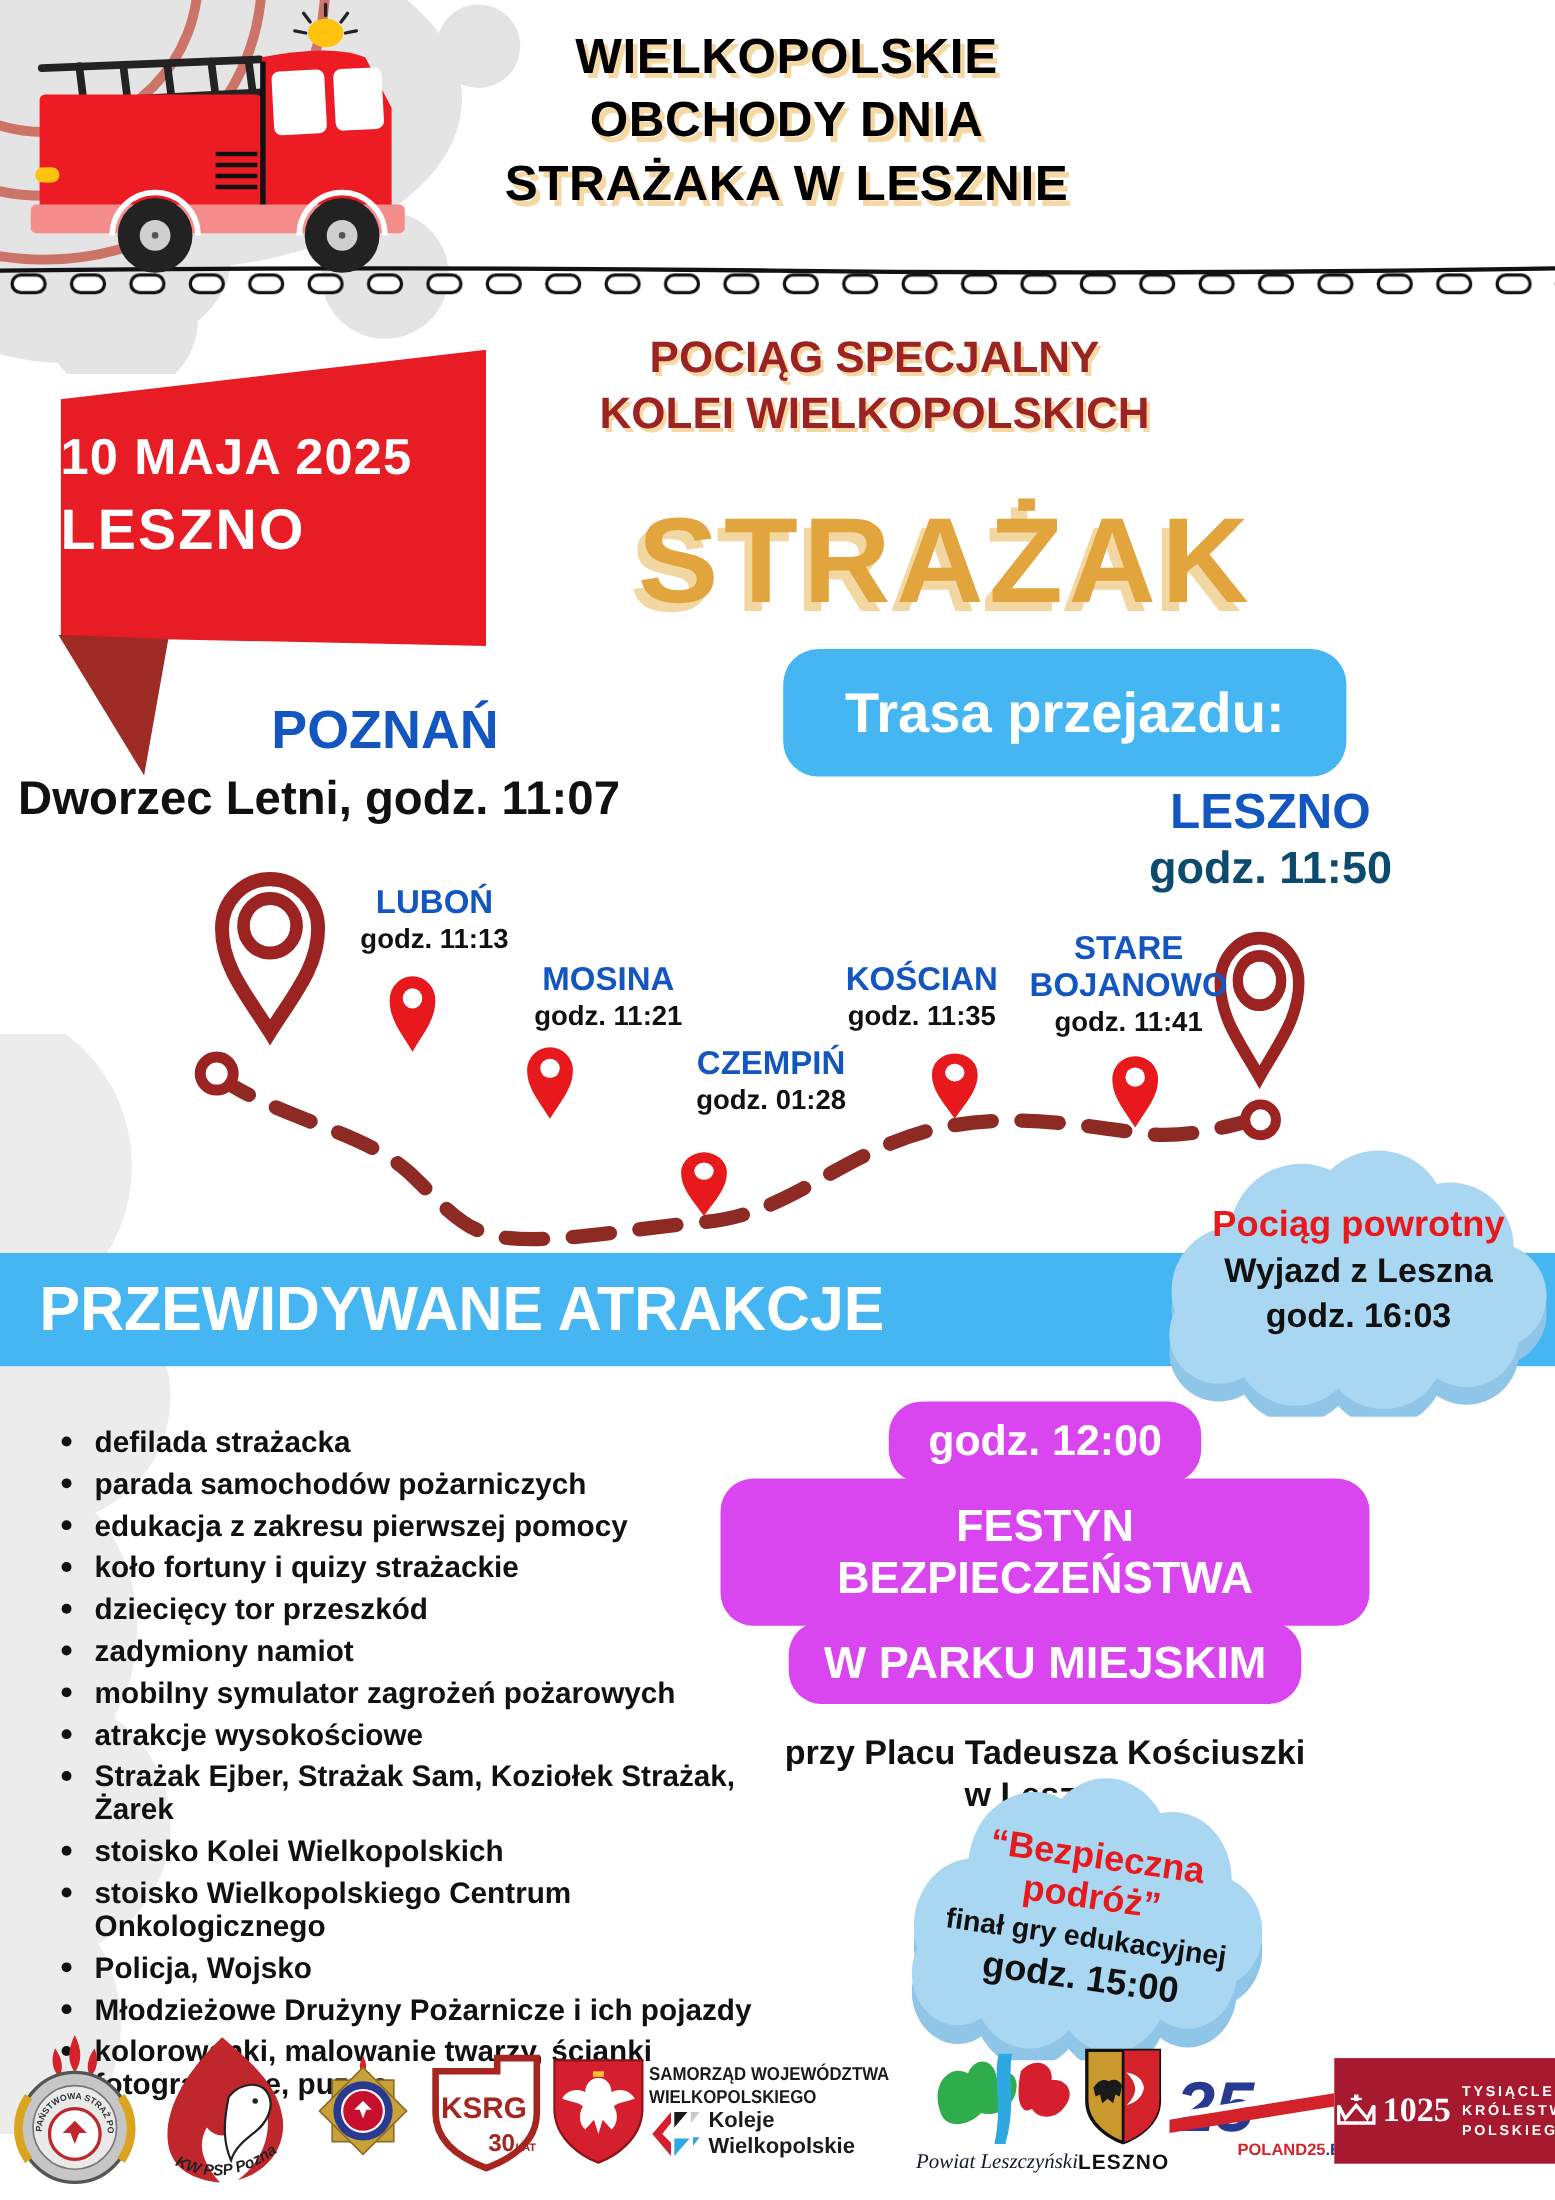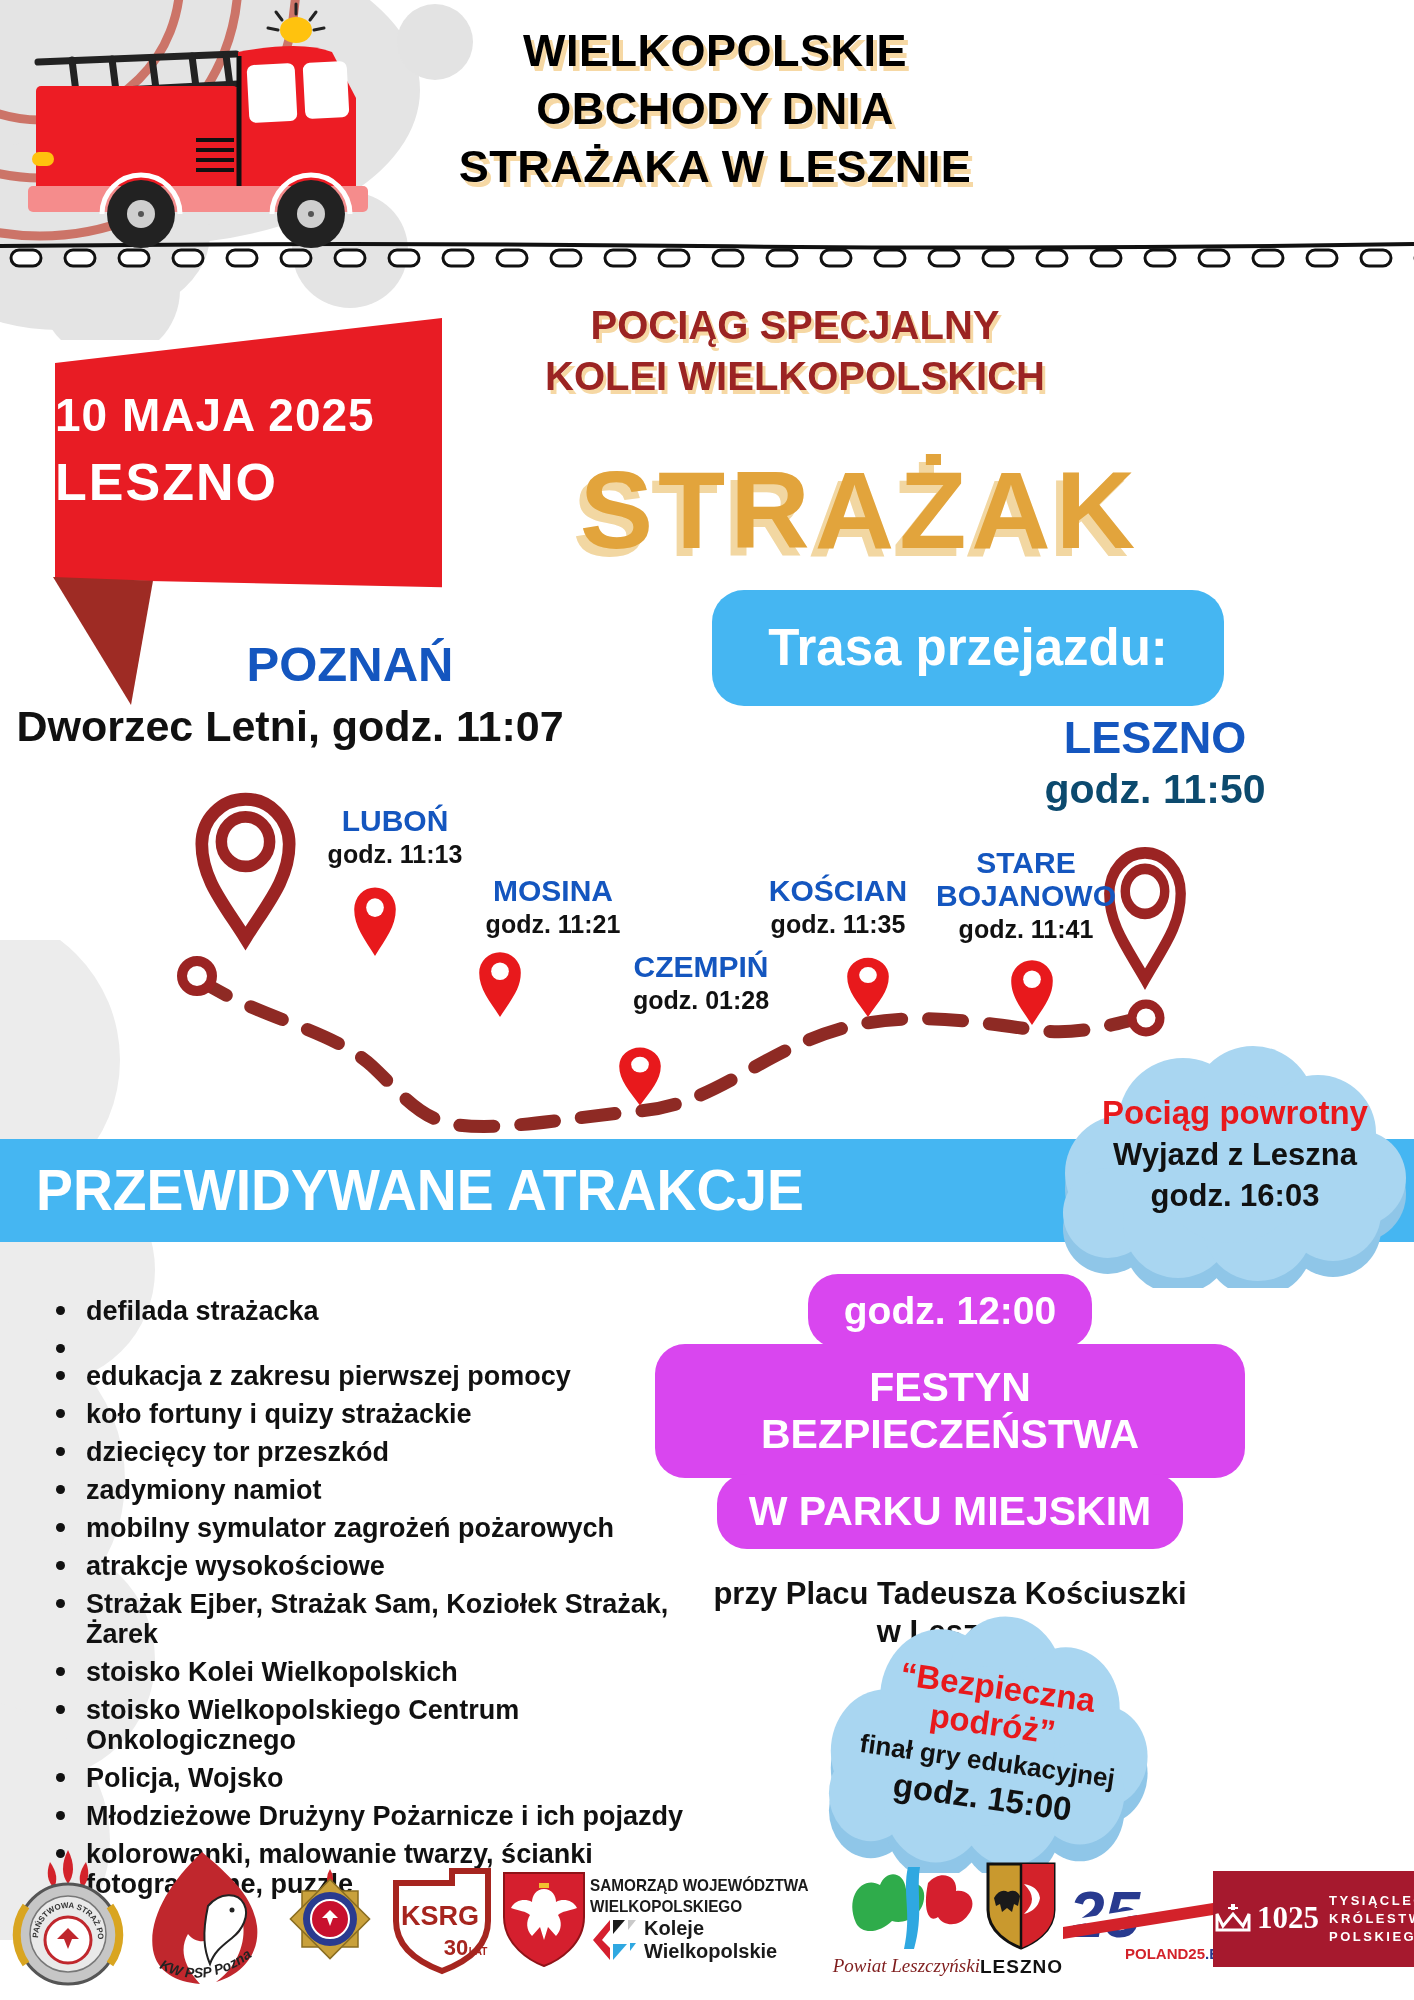--- a/index.html
+++ b/index.html
@@ -54,21 +54,21 @@
   .game-text .r{color:#e8191c;font-size:33px;font-weight:800;line-height:37px;}
   .game-text .s{color:#111;font-size:26px;font-weight:700;margin-top:4px;}
   .game-text .t{color:#111;font-size:33px;font-weight:800;margin-top:2px;}
   
   .footer{left:12px;top:1843px;width:1390px;height:152px;display:flex;align-items:center;
     justify-content:space-between;}
   .logo{flex:0 0 auto;display:flex;flex-direction:column;align-items:center;}
   .samorzad-txt{font-size:17px;font-weight:700;color:#1a1a1a;line-height:21px;transform:scaleX(.9);transform-origin:left;white-space:nowrap;}
   .koleje-row{display:flex;align-items:center;margin-top:0;}
   .koleje-txt{font-size:20px;font-weight:600;color:#1a1a1a;line-height:23px;margin-left:8px;}
-  .powiat-txt{font-family:"Liberation Serif","DejaVu Serif",serif;font-style:italic;font-size:19px;color:#7f1d1d;margin-top:2px;white-space:nowrap;}
+  .powiat-txt{font-family:"Liberation Serif","DejaVu Serif",serif;font-style:italic;font-size:19px;color:#0f172a;margin-top:2px;white-space:nowrap;}
   .leszno-cap{font-size:19px;font-weight:800;color:#111;margin-top:4px;letter-spacing:1px;}
   .tysiac{width:258px;height:96px;background:#a6192e;display:flex;align-items:center;justify-content:center;}
   .tysiac .num{font-family:"Liberation Serif","DejaVu Serif",serif;font-size:31px;font-weight:700;color:#fff;margin:0 10px 3px 4px;}
   .tysiac .lines{font-size:13px;font-weight:700;color:#fff;letter-spacing:2.5px;line-height:18px;}
 </style>
 </head>
 <body>
 
 <div id="poster">
 
@@ -254,20 +254,21 @@
     <div class="b">godz. 16:03</div>
   </div>
 
   <div class="abs attr-list">
     <div class="attr-item">
         <span class="dot"></span>
         <span>defilada strażacka</span>
       </div>
     <div class="attr-item">
         <span class="dot"></span>
+        <span>parada samochodów pożarniczych</span>
       </div>
     <div class="attr-item">
         <span class="dot"></span>
         <span>edukacja z zakresu pierwszej pomocy</span>
       </div>
     <div class="attr-item">
         <span class="dot"></span>
         <span>koło fortuny i quizy strażackie</span>
       </div>
     <div class="attr-item">

